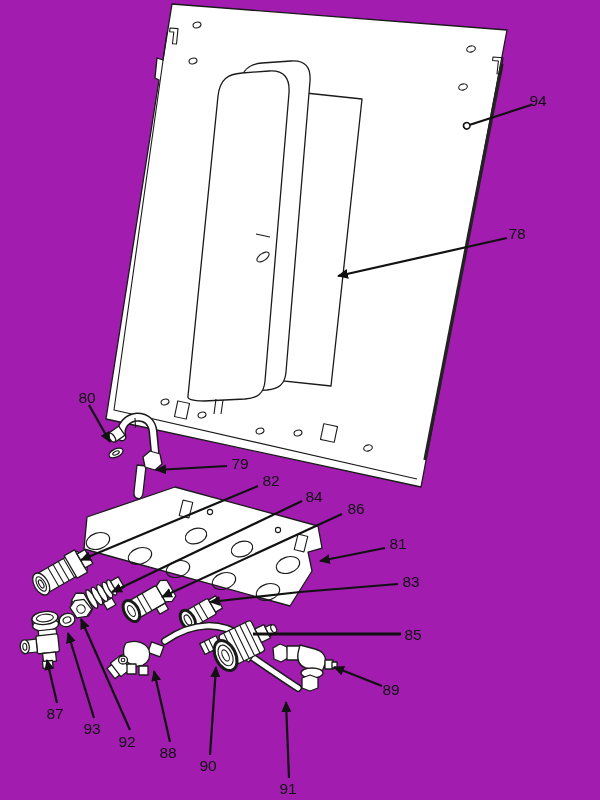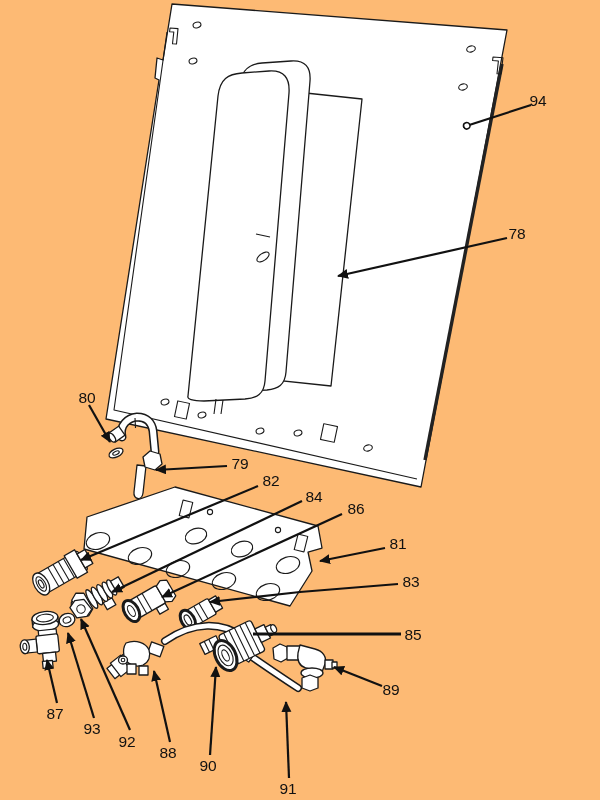--- a/index.html
+++ b/index.html
@@ -1,16 +1,16 @@
 <!DOCTYPE html>
 <html><head>
 <meta charset="utf-8">
 <style>
   html,body{margin:0;padding:0;background:#fff;}
-  .stage{position:relative;width:600px;height:800px;background:#fdba74;overflow:hidden;}
+  .stage{position:relative;width:600px;height:800px;background:#a21caf;overflow:hidden;}
   svg{display:block;}
   .part{fill:#ffffff;stroke:#1a1a1a;stroke-width:1.3;stroke-linejoin:round;}
   .thin{fill:none;stroke:#1a1a1a;stroke-width:1.1;stroke-linejoin:round;}
   .hatch{fill:none;stroke:#222;stroke-width:3.4;}
   .leader{fill:none;stroke:#111;stroke-width:2.2;}
   .leader-thick{fill:none;stroke:#111;stroke-width:2.8;}
   .hose-out{fill:none;stroke:#1a1a1a;stroke-width:8;stroke-linecap:round;}
   .hose-in{fill:none;stroke:#ffffff;stroke-width:5;stroke-linecap:round;}
   .tube-out{fill:none;stroke:#1a1a1a;stroke-width:9;stroke-linecap:round;}
   .tube-in{fill:none;stroke:#ffffff;stroke-width:6;stroke-linecap:round;}

